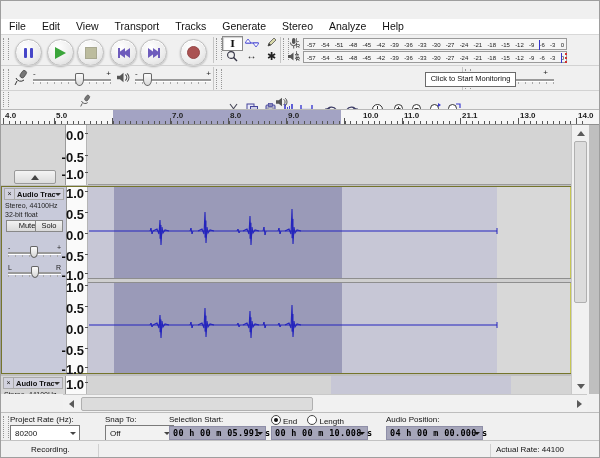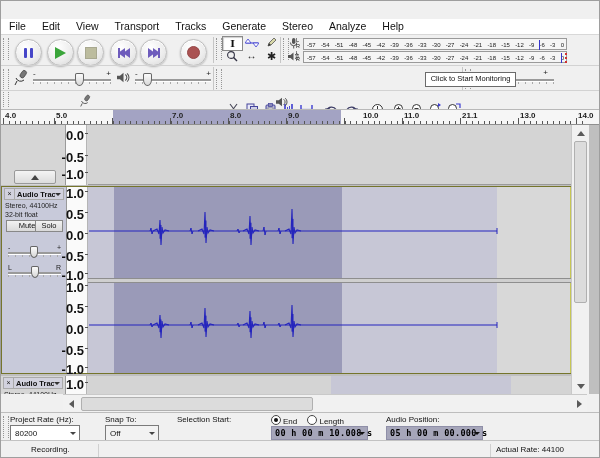--- a/index.html
+++ b/index.html
@@ -662,29 +662,30 @@
     <div class="sbtn" style="right:0;top:1px;width:15px;height:16px;">
         <span class="tri-rt"></span>
       </div>
   </div>
 
   <div id="seltb">
     <div class="grip" style="left:2px;top:3px;height:22px;"></div>
     <div class="stl" style="left:9px;">Project Rate (Hz):</div>
     <div class="combo" style="left:9px;top:12px;width:70px;height:16px;"><span>80200</span><span class="ca" style="top:6px;"></span></div>
     <div class="stl" style="left:104px;">Snap To:</div>
-    <div class="combo" style="left:104px;top:12px;width:54px;height:16px;background:#f2f2f2;"><span>Off</span><span class="ca" style="top:6px;"></span></div>
-    <div class="stl" style="left:168px;margin-left:8px;">Selection Start:</div>
+    <div class="combo" style="left:104px;top:12px;width:69px;height:16px;background:#f2f2f2;"><span>Off</span><span class="ca" style="top:6px;"></span></div>
+    <div class="stl" style="left:168px;">Selection Start:</div>
+    <div class="tfield" style="left:168px;width:97px;"><span>00 h 00 m 05.991 s</span><span class="fc"></span></div>
     <div class="stl" style="left:270px;">
       <span class="radio sel"></span><span>End</span>
       <span class="radio" style="margin-left:8px;"></span><span>Length</span>
     </div>
     <div class="tfield" style="left:270px;width:97px;"><span>00 h 00 m 10.008 s</span><span class="fc"></span></div>
     <div class="stl" style="left:385px;">Audio Position:</div>
-    <div class="tfield" style="left:385px;width:97px;"><span>05 h 00 m 00.000 s</span><span class="fc"></span></div>
+    <div class="tfield" style="left:385px;width:97px;"><span>04 h 00 m 00.000 s</span><span class="fc"></span></div>
   </div>
 
   <div id="statusbar">
     <div class="abs" style="left:30px;top:4px;">Recording.</div>
     <div class="ssep" style="left:97px;"></div>
     <div class="ssep" style="left:489px;"></div>
     <div class="abs" style="left:495px;top:4px;">Actual Rate: 44100</div>
   </div>
 
 </div>

